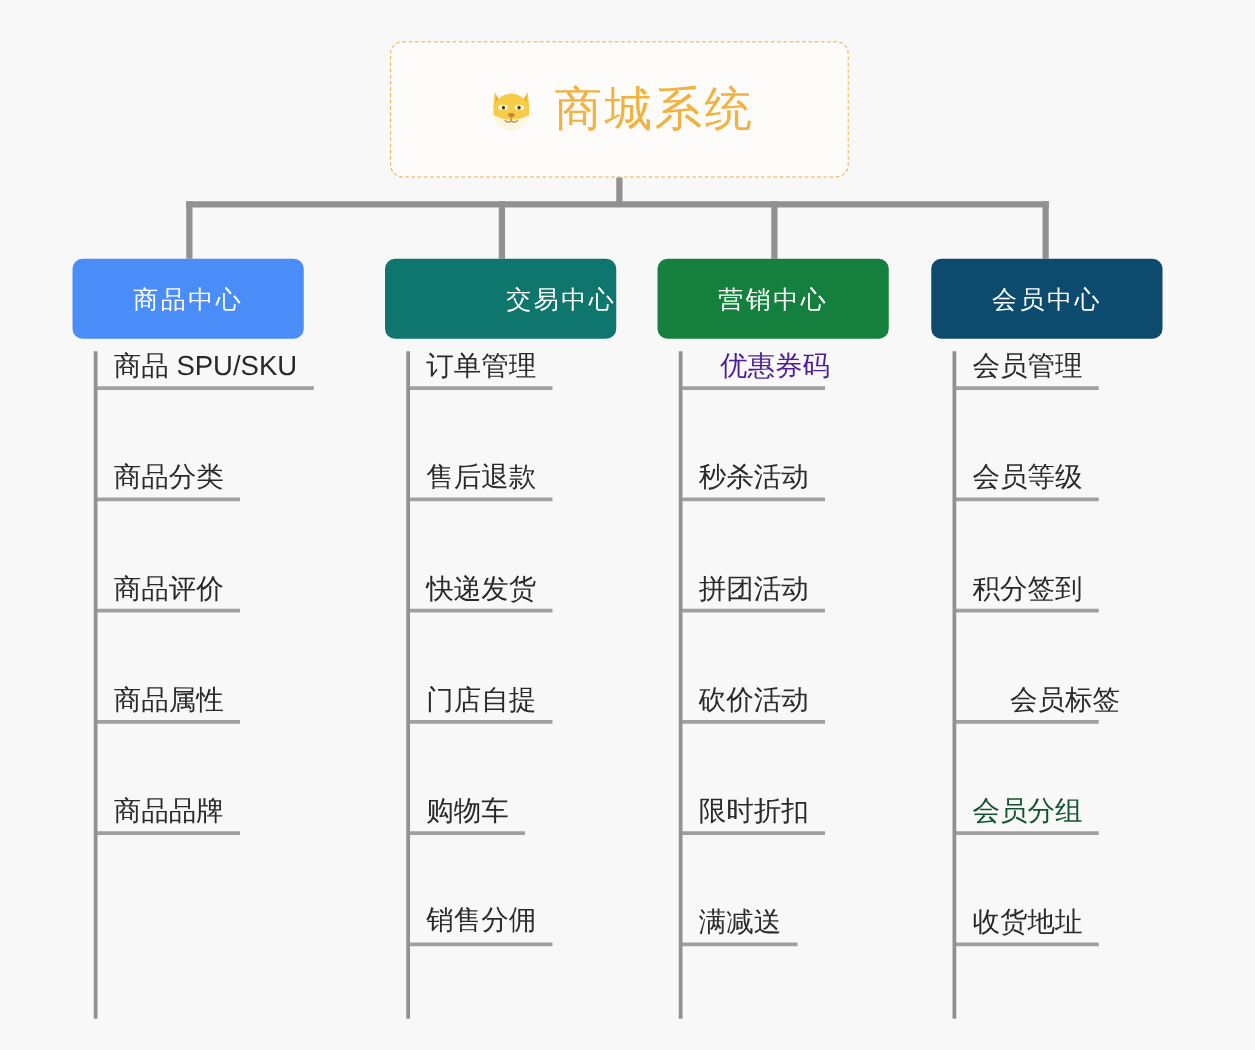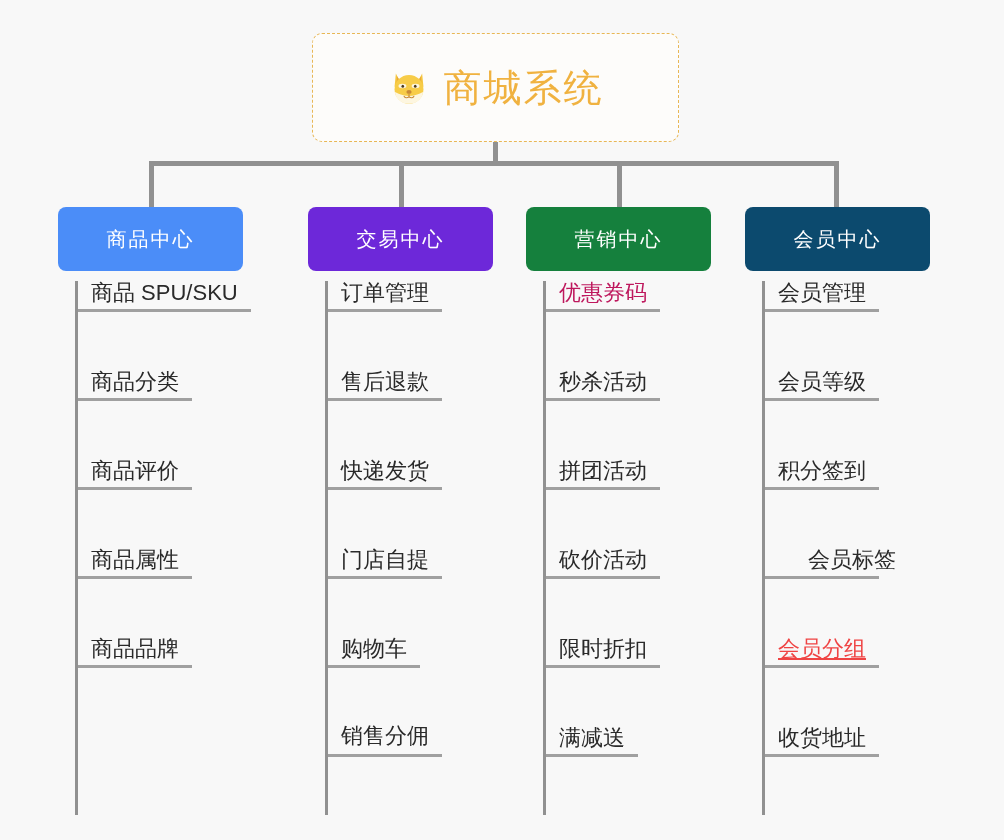--- a/index.html
+++ b/index.html
@@ -176,21 +176,21 @@
         <div class="leaf-rule" style="background: rgb(160, 160, 160); width: 116px;"></div>
       </div>
       <div class="leaf-item">
         <span class="leaf-text" style="color: rgb(42, 42, 42);">商品品牌</span>
         <div class="leaf-rule" style="background: rgb(160, 160, 160); width: 116px;"></div>
       </div>
     </div>
   </div>
 
   <div class="category" style="left:308px;">
-    <div class="cat-head" style="background: #6d28d9;">
+    <div class="cat-head" style="background: #0f766e; justify-content: flex-end;">
       <span>交易中心</span>
     </div>
     <div class="leaf-list">
       <div class="leaf-trunk" style="background: rgb(145, 145, 145); height: 534px;"></div>
       <div class="leaf-item">
         <span class="leaf-text" style="color: rgb(42, 42, 42);">订单管理</span>
         <div class="leaf-rule" style="background: rgb(160, 160, 160); width: 116px;"></div>
       </div>
       <div class="leaf-item">
         <span class="leaf-text" style="color: rgb(42, 42, 42);">售后退款</span>
@@ -215,21 +215,21 @@
     </div>
   </div>
 
   <div class="category" style="left:526px;">
     <div class="cat-head" style="background: #15803d;">
       <span>营销中心</span>
     </div>
     <div class="leaf-list">
       <div class="leaf-trunk" style="background: rgb(145, 145, 145); height: 534px;"></div>
       <div class="leaf-item">
-        <span class="leaf-text" style="color: #be185d;">优惠券码</span>
+        <span class="leaf-text" style="color: #4c1d95; margin-left: 17px;">优惠券码</span>
         <div class="leaf-rule" style="background: rgb(160, 160, 160); width: 116px;"></div>
       </div>
       <div class="leaf-item">
         <span class="leaf-text" style="color: rgb(42, 42, 42);">秒杀活动</span>
         <div class="leaf-rule" style="background: rgb(160, 160, 160); width: 116px;"></div>
       </div>
       <div class="leaf-item">
         <span class="leaf-text" style="color: rgb(42, 42, 42);">拼团活动</span>
         <div class="leaf-rule" style="background: rgb(160, 160, 160); width: 116px;"></div>
       </div>
@@ -264,21 +264,21 @@
       </div>
       <div class="leaf-item">
         <span class="leaf-text" style="color: rgb(42, 42, 42);">积分签到</span>
         <div class="leaf-rule" style="background: rgb(160, 160, 160); width: 116px;"></div>
       </div>
       <div class="leaf-item">
         <span class="leaf-text" style="color: rgb(42, 42, 42); margin-left: 30px;">会员标签</span>
         <div class="leaf-rule" style="background: rgb(160, 160, 160); width: 116px;"></div>
       </div>
       <div class="leaf-item">
-        <span class="leaf-text" style="color: #ef4444; text-decoration: underline;">会员分组</span>
+        <span class="leaf-text" style="color: #14532d;">会员分组</span>
         <div class="leaf-rule" style="background: rgb(160, 160, 160); width: 116px;"></div>
       </div>
       <div class="leaf-item">
         <span class="leaf-text" style="color: rgb(42, 42, 42);">收货地址</span>
         <div class="leaf-rule" style="background: rgb(160, 160, 160); width: 116px;"></div>
       </div>
     </div>
   </div>
 
 </div>

